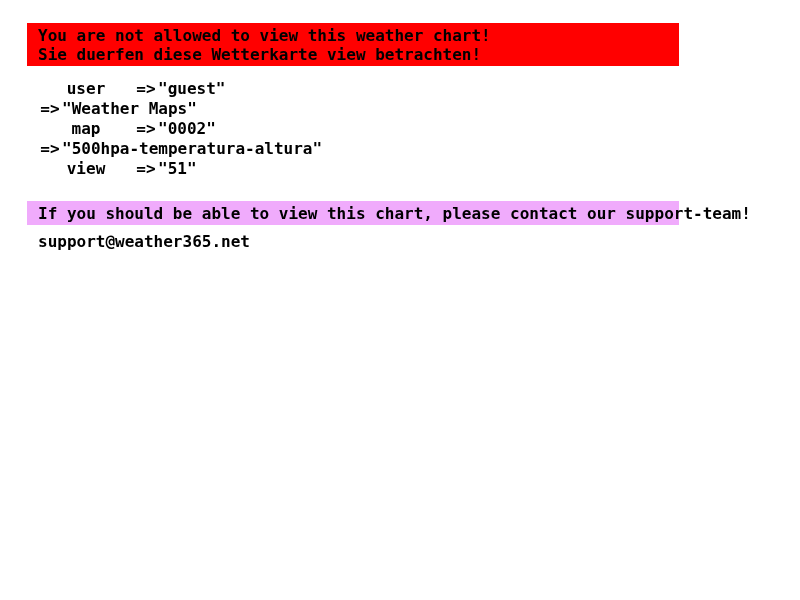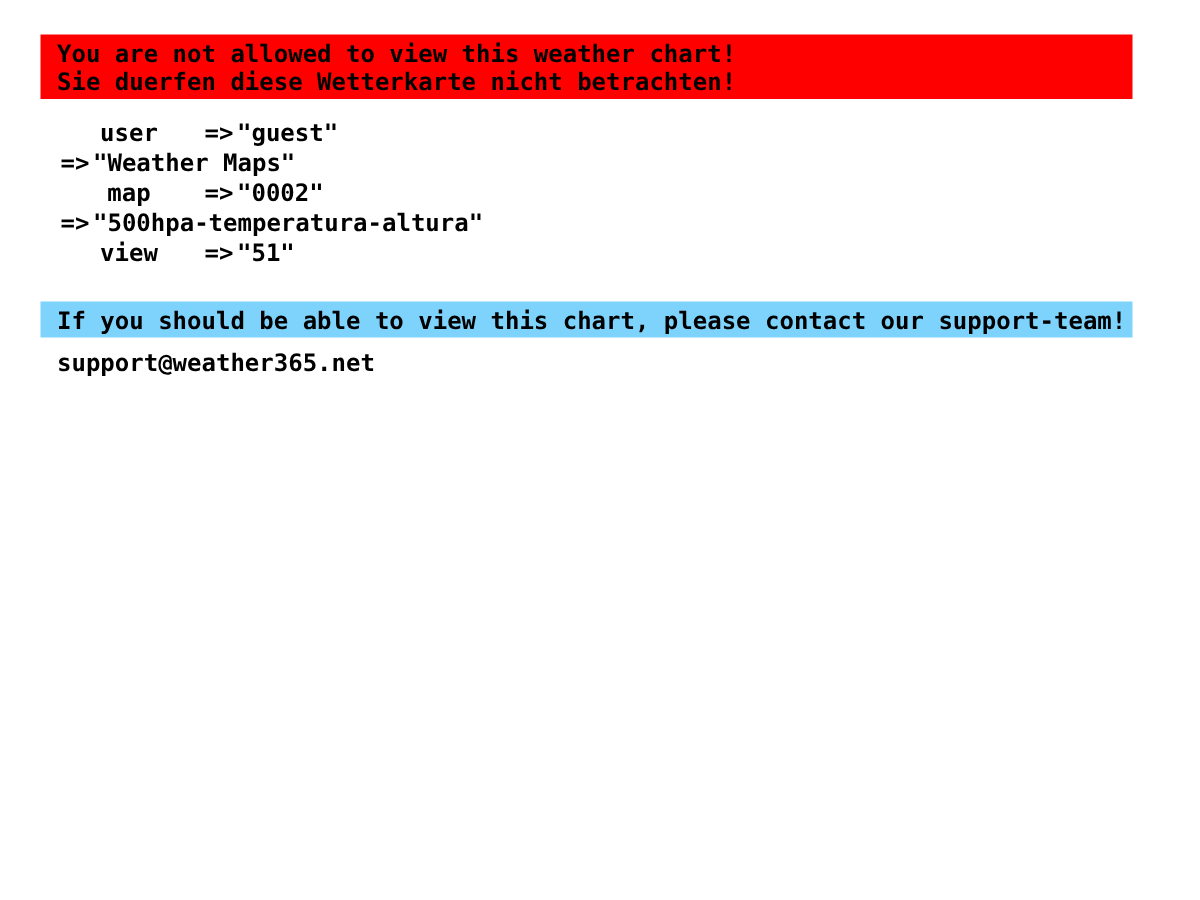--- a/index.html
+++ b/index.html
@@ -16,35 +16,35 @@
     font-size: 16px;
     color: #000000;
   }
   .page {
     position: relative;
     width: 800px;
     height: 600px;
   }
   .banner {
     margin-left: 27px;
-    width: 728px;
+    width: 652px;
     box-sizing: border-box;
     padding: 3px 6px 2px 11px;
   }
   .banner .line {
     line-height: 19px;
     white-space: nowrap;
   }
   .error-banner {
     margin-top: 23px;
     background: #ff0000;
   }
   .support-banner {
     margin-top: 22px;
-    background: #7dd3fc;
+    background: #f0abfc;
   }
   .details {
     margin: 13px 0 0 38px;
   }
   .row {
     display: flex;
     line-height: 20px;
     white-space: pre;
     text-align: center;
   }
@@ -58,21 +58,21 @@
     white-space: nowrap;
   }
 </style>
 </head>
 <body>
 
 <div class="page">
 
   <div class="banner error-banner">
     <div class="line">You are not allowed to view this weather chart!</div>
-    <div class="line">Sie duerfen diese Wetterkarte nicht betrachten!</div>
+    <div class="line">Sie duerfen diese Wetterkarte view betrachten!</div>
   </div>
 
   <div class="details">
     <div class="row">
       <span class="k">user</span>
       <span class="a">=&gt;</span>
       <span class="v">"guest"</span>
     </div>
     <div class="row">
       <span class="a">=&gt;</span>

